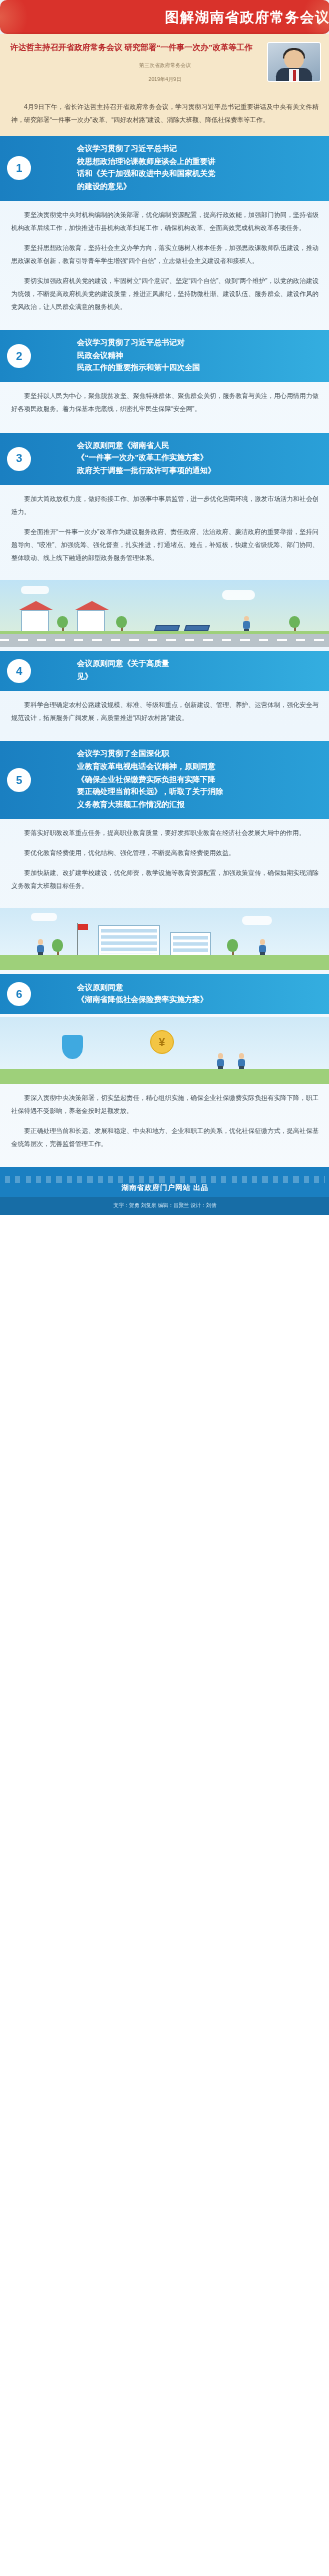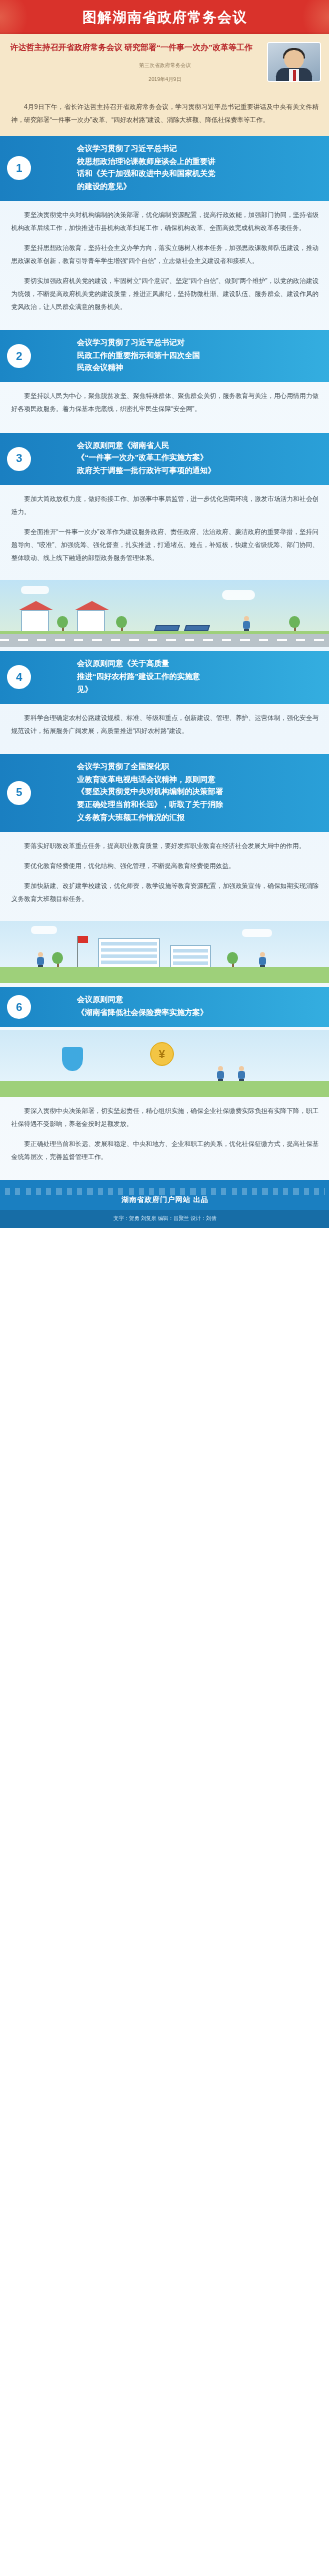--- a/index.html
+++ b/index.html
@@ -15,22 +15,23 @@
     background: linear-gradient(180deg, #e9f3fb 0%, #f3f9fd 30%, #eef6fc 60%, #f6fafd 100%);
     padding-bottom: 0;
     overflow: hidden;
   }
 
   
   .header {
     background: #d9322b;
     position: relative;
     padding: 9.3px 0 7.2px 0;
-    text-align: center;
+    text-align: right;
     box-shadow: inset 0 -1.5px 0 rgba(0,0,0,0.06);
+    border-radius: 7px;
   }
   .header-title {
     color: #ffffff;
     font-size: 14px;
     font-weight: bold;
     letter-spacing: 1px;
   }
   .header-deco-left, .header-deco-right {
     position: absolute; top: 0; bottom: 0; width: 36px;
     opacity: .25;
@@ -282,22 +283,22 @@
       <div class="para plain">要坚决贯彻党中央对机构编制的决策部署，优化编制资源配置，提高行政效能，加强部门协同，坚持省级机构改革后续工作，加快推进市县机构改革扫尾工作，确保机构改革、全面高效完成机构改革各项任务。</div>
       <div class="para plain">要坚持思想政治教育，坚持社会主义办学方向，落实立德树人根本任务，加强思政课教师队伍建设，推动思政课改革创新，教育引导青年学生增强“四个自信”，立志做社会主义建设者和接班人。</div>
       <div class="para plain">要切实加强政府机关党的建设，牢固树立“四个意识”、坚定“四个自信”、做到“两个维护”，以党的政治建设为统领，不断提高政府机关党的建设质量，推进正风肃纪，坚持防微杜渐、建设队伍、服务群众、建设作风的党风政治，让人民群众满意的服务机关。</div>
     </div>
   </div>
 
   <div class="section">
     <div class="banner alt">
       <div class="banner-icon">2</div>
       <span class="banner-sub">会议学习贯彻了习近平总书记对</span>
+      <span class="banner-sub">民政会议精神</span>
       <span class="banner-sub">民政工作的重要指示和第十四次全国</span>
-      <span class="banner-sub">民政会议精神</span>
     </div>
     <div class="content">
       <div class="para plain">要坚持以人民为中心，聚焦脱贫攻坚、聚焦特殊群体、聚焦群众关切，服务教育与关注，用心用情用力做好各项民政服务。着力保基本兜底线，织密扎牢民生保障“安全网”。</div>
     </div>
   </div>
 
   <div class="section">
     <div class="banner">
       <div class="banner-icon">3</div>
       <span class="banner-sub">会议原则同意《湖南省人民</span>
@@ -325,34 +326,33 @@
       </div>
       <div class="ground"></div>
       <div class="road"></div>
     </div>
   </div>
 
   <div class="section">
     <div class="banner alt">
       <div class="banner-icon">4</div>
       <span class="banner-sub">会议原则同意《关于高质量</span>
-      <span class="banner-sub">推进“四好农村路”建设工作的实施意</span>
       <span class="banner-sub">见》</span>
     </div>
     <div class="content">
       <div class="para plain">要科学合理确定农村公路建设规模、标准、等级和重点，创新建设、管理、养护、运营体制，强化安全与规范设计，拓展服务广阔发展，高质量推进“四好农村路”建设。</div>
     </div>
   </div>
 
   <div class="section">
     <div class="banner">
       <div class="banner-icon">5</div>
       <span class="banner-sub">会议学习贯彻了全国深化职</span>
       <span class="banner-sub">业教育改革电视电话会议精神，原则同意</span>
-      <span class="banner-sub">《要坚决贯彻党中央对机构编制的决策部署</span>
+      <span class="banner-sub">《确保企业社保缴费实际负担有实降下降</span>
       <span class="banner-sub">要正确处理当前和长远》，听取了关于消除</span>
       <span class="banner-sub">义务教育大班额工作情况的汇报</span>
     </div>
     <div class="content">
       <div class="para plain">要落实好职教改革重点任务，提高职业教育质量，要好发挥职业教育在经济社会发展大局中的作用。</div>
       <div class="para plain">要优化教育经费使用，优化结构、强化管理，不断提高教育经费使用效益。</div>
       <div class="para plain">要加快新建、改扩建学校建设，优化师资，教学设施等教育资源配置，加强政策宣传，确保如期实现消除义务教育大班额目标任务。</div>
     </div>
     <div class="illus school">
       <div class="cloud" style="left:31px;top:5.2px;width:26px;height:7.7px;"></div>

